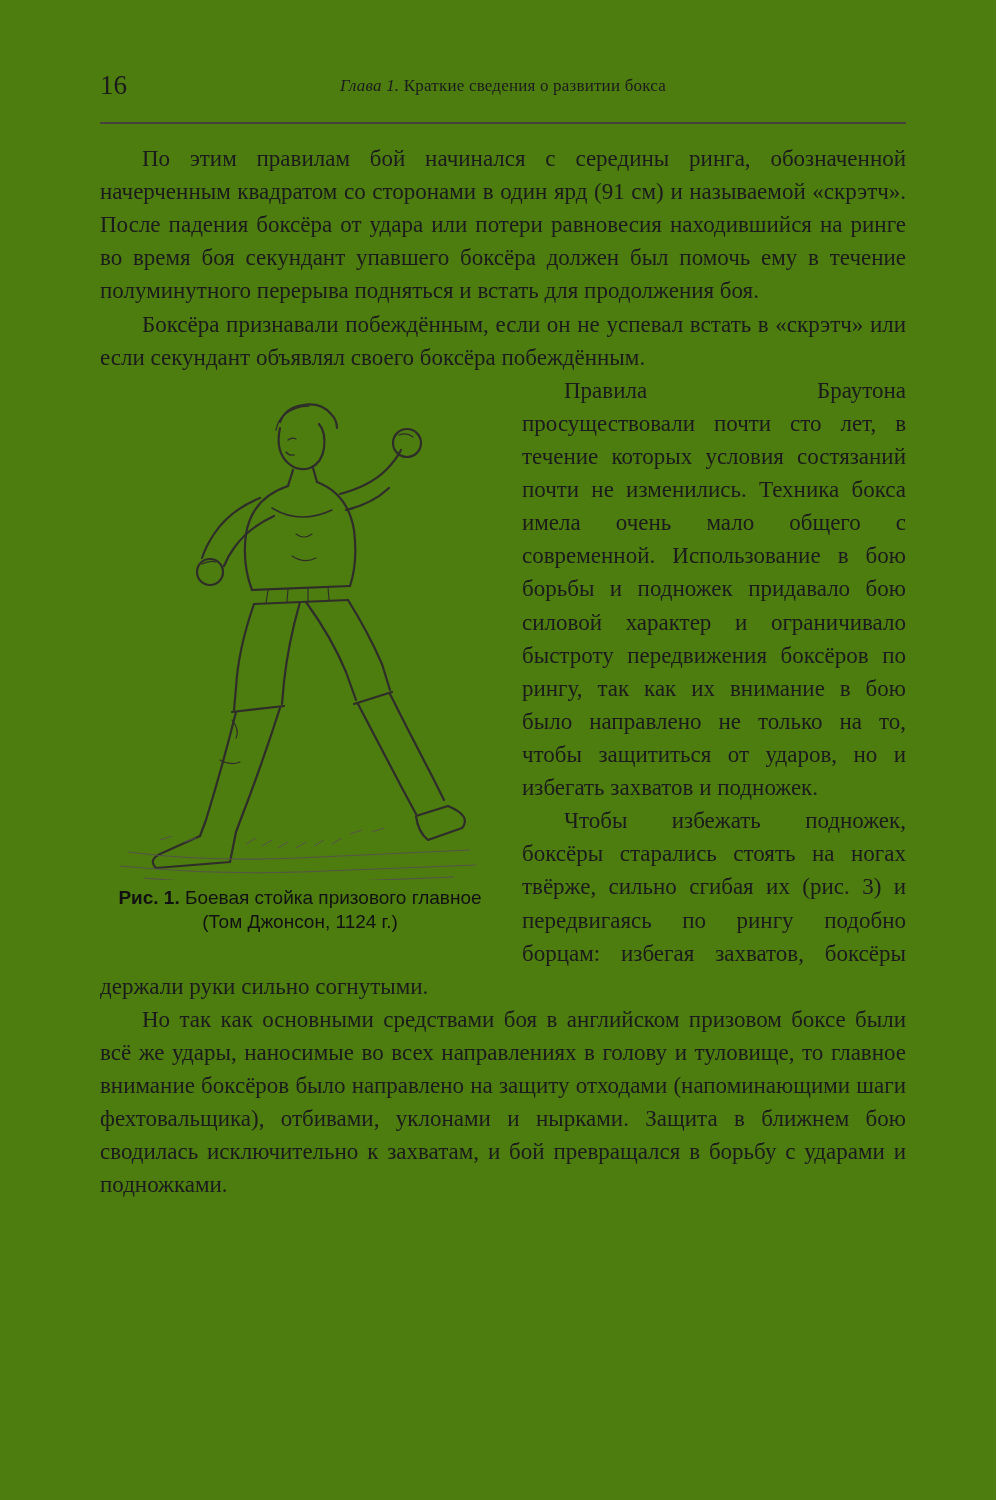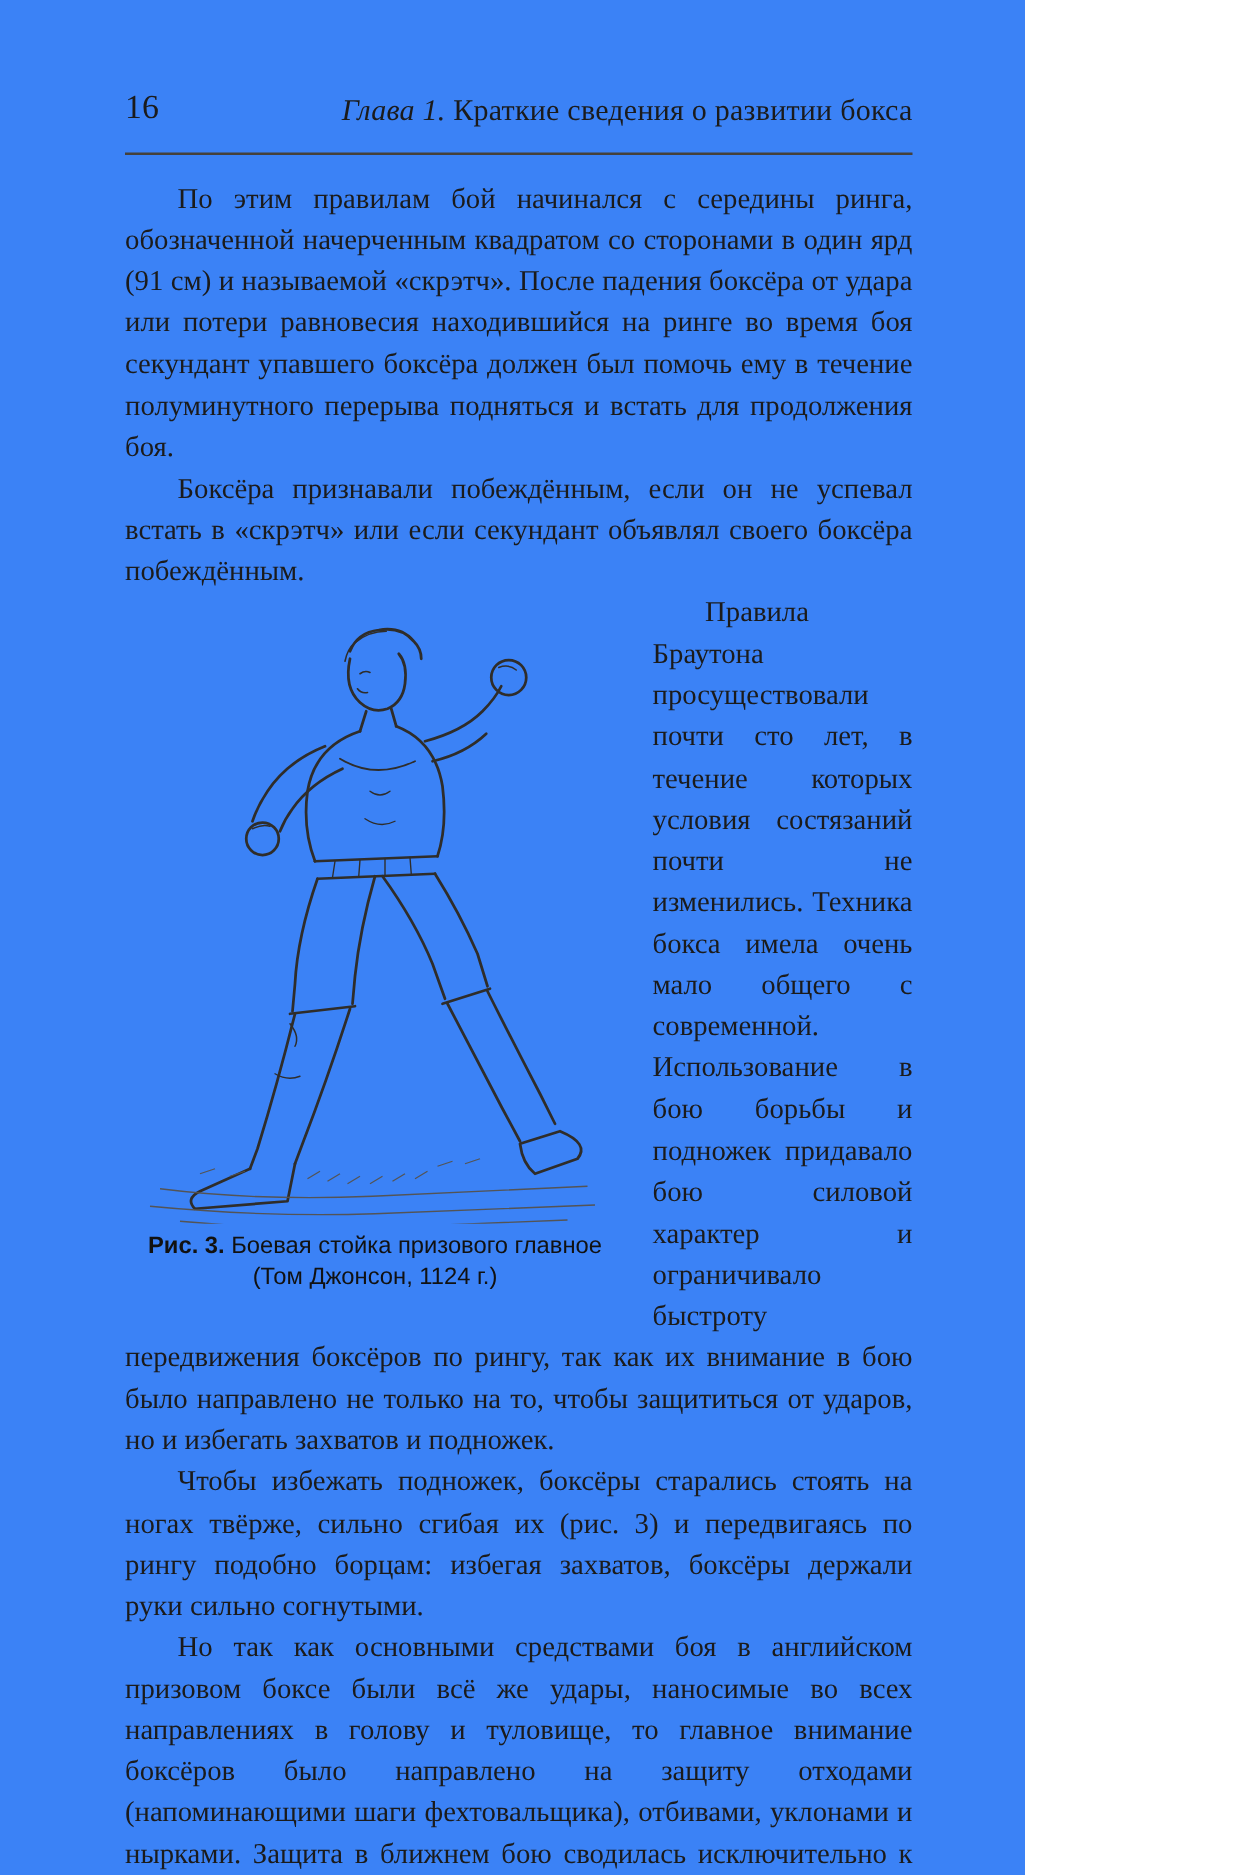--- a/index.html
+++ b/index.html
@@ -4,33 +4,33 @@
 <style>
   html, body { margin: 0; padding: 0; }
   body {
     width: 1000px; height: 1500px;
     background: #ffffff;
     color: #1b1b1b;
     font-family: "Liberation Serif", serif;
   }
   .page {
     box-sizing: border-box;
-    width: 820px; height: 1500px;
+    width: 996px; height: 1500px;
     padding: 70px 90px 0 100px;
     overflow: hidden;
-    background: #3b82f6;
+    background: #4d7c0f;
   }
   .header { position: relative; height: 40px; }
   .page-num {
     position: absolute; left: 0; top: 2px;
     font-size: 27px; line-height: 1;
   }
   .running-title {
-    text-align: right;
-    font-size: 24px;
+    text-align: center;
+    font-size: 17px;
     padding-top: 6px;
     letter-spacing: .2px;
   }
   .running-title .it { font-style: italic; }
   .head-rule {
     margin-top: 12px;
     border-bottom: 2px solid #45413b;
   }
   .body-text {
     margin-top: 18px;
@@ -134,21 +134,21 @@
 
         <g stroke="#56524c" stroke-width="1.1" fill="none" opacity="0.95">
           <path d="M28,470 q80,10 170,6 t172,-8"></path>
           <path d="M20,484 q95,9 180,6 t176,-7"></path>
           <path d="M44,496 q90,8 160,5 t150,-6"></path>
           <path d="M146,462 l10,-6 M162,464 l10,-6 M178,466 l10,-6 M196,466 l10,-6 M214,464 l10,-6 M232,462 l10,-6" stroke-width="1"></path>
           <path d="M60,458 l12,-4 M84,460 l12,-4 M250,452 l12,-4 M272,450 l12,-4" stroke-width="1"></path>
         </g>
       </svg>
       <div class="caption">
-        <span class="cap-label">Рис. 3.</span><span> Боевая стойка призового главное</span><br>
+        <span class="cap-label">Рис. 1.</span><span> Боевая стойка призового главное</span><br>
         <span>(Том Джонсон, 1124 г.)</span>
       </div>
     </div>
 
     <p>Правила Браутона просуществовали почти сто лет, в течение которых условия состязаний почти не изменились. Техника бокса имела очень мало общего с современной. Использование в бою борьбы и подножек придавало бою силовой характер и ограничивало быстроту передвижения боксёров по рингу, так как их внимание в бою было направлено не только на то, чтобы защититься от ударов, но и избегать захватов и подножек.</p>
     <p>Чтобы избежать подножек, боксёры старались стоять на ногах твёрже, сильно сгибая их (рис. 3) и передвигаясь по рингу подобно борцам: избегая захватов, боксёры держали руки сильно согнутыми.</p>
     <p>Но так как основными средствами боя в английском призовом боксе были всё же удары, наносимые во всех направлениях в голову и туловище, то главное внимание боксёров было направлено на защиту отходами (напоминающими шаги фехтовальщика), отбивами, уклонами и нырками. Защита в ближнем бою сводилась исключительно к захватам, и бой превращался в борьбу с ударами и подножками.</p>
 
   </div>
 </div>

